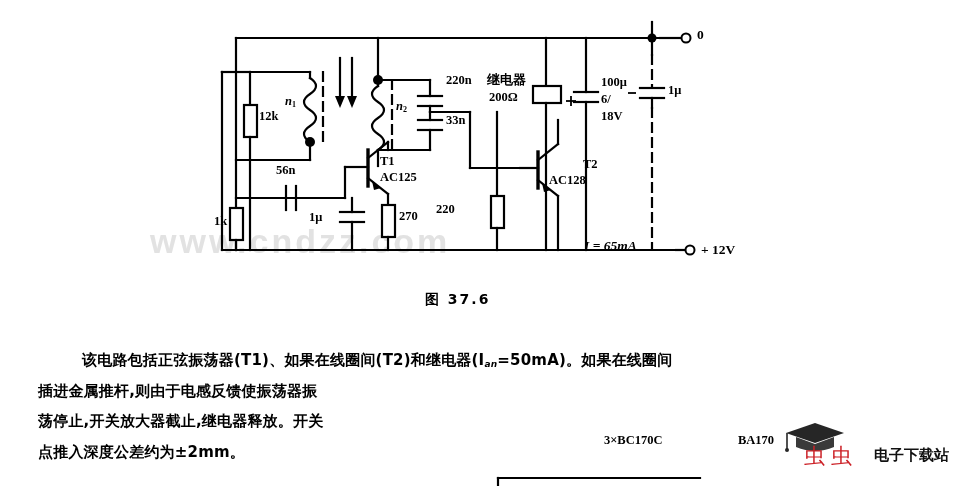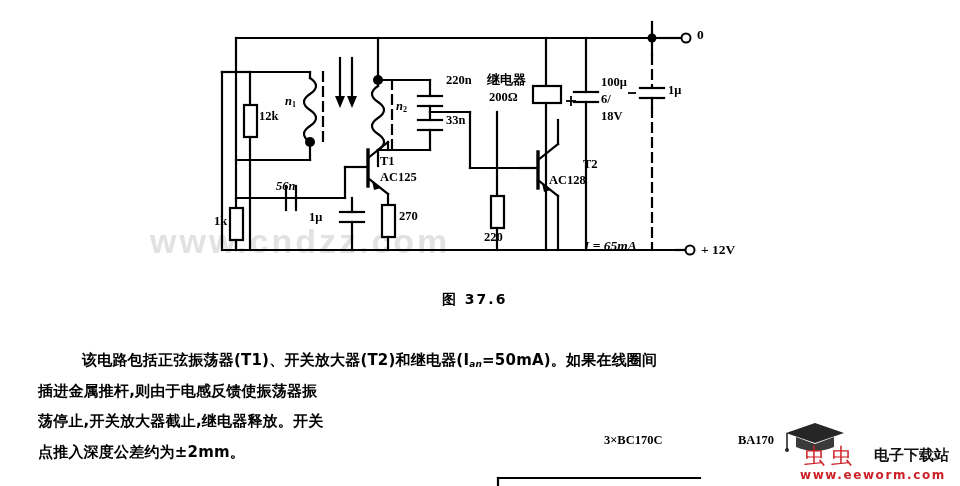--- a/index.html
+++ b/index.html
@@ -191,62 +191,61 @@
     <span class="ital">n</span><span class="sub">1</span>
   </div>
 
   <div class="lbl sm" style="left:396px;top:100px;">
     <span class="ital">n</span><span class="sub">2</span>
   </div>
 
   <div class="lbl sm" style="left:446px;top:74px;">220n</div>
   <div class="lbl sm" style="left:446px;top:114px;">33n</div>
 
-  <div class="lbl sm" style="left:276px;top:180px;font-style:italic;">56n</div>
+  <div class="lbl sm" style="left:276px;top:164px;">56n</div>
   <div class="lbl sm" style="left:309px;top:211px;">1μ</div>
   <div class="lbl sm" style="left:214px;top:215px;">1k</div>
   <div class="lbl sm" style="left:399px;top:210px;">270</div>
-  <div class="lbl sm" style="left:484px;top:203px;margin-top:28px;">220</div>
+  <div class="lbl sm" style="left:436px;top:203px;">220</div>
 
   <div class="lbl sm" style="left:380px;top:155px;">T1</div>
   <div class="lbl sm" style="left:380px;top:171px;">AC125</div>
   <div class="lbl sm" style="left:549px;top:158px;padding-left:34px;">T2</div>
   <div class="lbl sm" style="left:549px;top:174px;">AC128</div>
 
   <div class="lbl cjk" style="left:487px;top:73px;font-size:13px;">继电器</div>
   <div class="lbl sm" style="left:489px;top:91px;">200Ω</div>
 
   <div class="lbl sm" style="left:601px;top:76px;">100μ</div>
   <div class="lbl sm" style="left:601px;top:93px;">6/</div>
   <div class="lbl sm" style="left:601px;top:110px;">18V</div>
 
   <div class="lbl sm" style="left:668px;top:84px;">1μ</div>
 
   <div class="lbl md" style="left:697px;top:28px;">0</div>
   <div class="lbl md" style="left:701px;top:243px;">+ 12V</div>
 
   <div class="lbl md ital" style="left:584px;top:239px;">I = 65mA</div>
 
-  <div class="caption" style="left:442px;top:291px;">图 37.6</div>
+  <div class="caption" style="left:425px;top:291px;">图 37.6</div>
 
   <div class="body-text" style="left:82px;top:351px;">
-    <span>该电路包括正弦振荡器(T1)、开关放大器(T2)和继电器(I</span><span class="ital" style="font-size:9px;vertical-align:-2px;">an</span><span>=50mA)。如果在线圈间</span>
+    <span>该电路包括正弦振荡器(T1)、如果在线圈间(T2)和继电器(I</span><span class="ital" style="font-size:9px;vertical-align:-2px;">an</span><span>=50mA)。如果在线圈间</span>
   </div>
   <div class="body-text" style="left:38px;top:412px;">荡停止,开关放大器截止,继电器释放。开关</div>
   <div class="body-text" style="left:38px;top:382px;">插进金属推杆,则由于电感反馈使振荡器振</div>
   <div class="body-text" style="left:38px;top:443px;">点推入深度公差约为±2mm。</div>
 
   <div class="lbl sm" style="left:604px;top:434px;">3×BC170C</div>
   <div class="lbl sm" style="left:738px;top:434px;">BA170</div>
 
   <div id="logo">
     <svg class="cap" viewBox="0 0 62 30">
       <path d="M31,1 L60,11 L31,21 L2,11 Z" fill="#262626"></path>
       <path d="M12,15 L12,25 q19,8 38,0 L50,15 L31,22 Z" fill="#3a3a3a"></path>
       <path d="M3,11 L3,27" stroke="#262626" stroke-width="1.6" fill="none"></path>
       <circle cx="3" cy="28" r="2" fill="#262626"></circle>
     </svg>
     <div class="bugs">虫虫</div>
     <div class="cn">电子下载站</div>
-    <div class="url">www.eeworm.com</div>
   </div>
 
 </div>
 
 </body></html>

